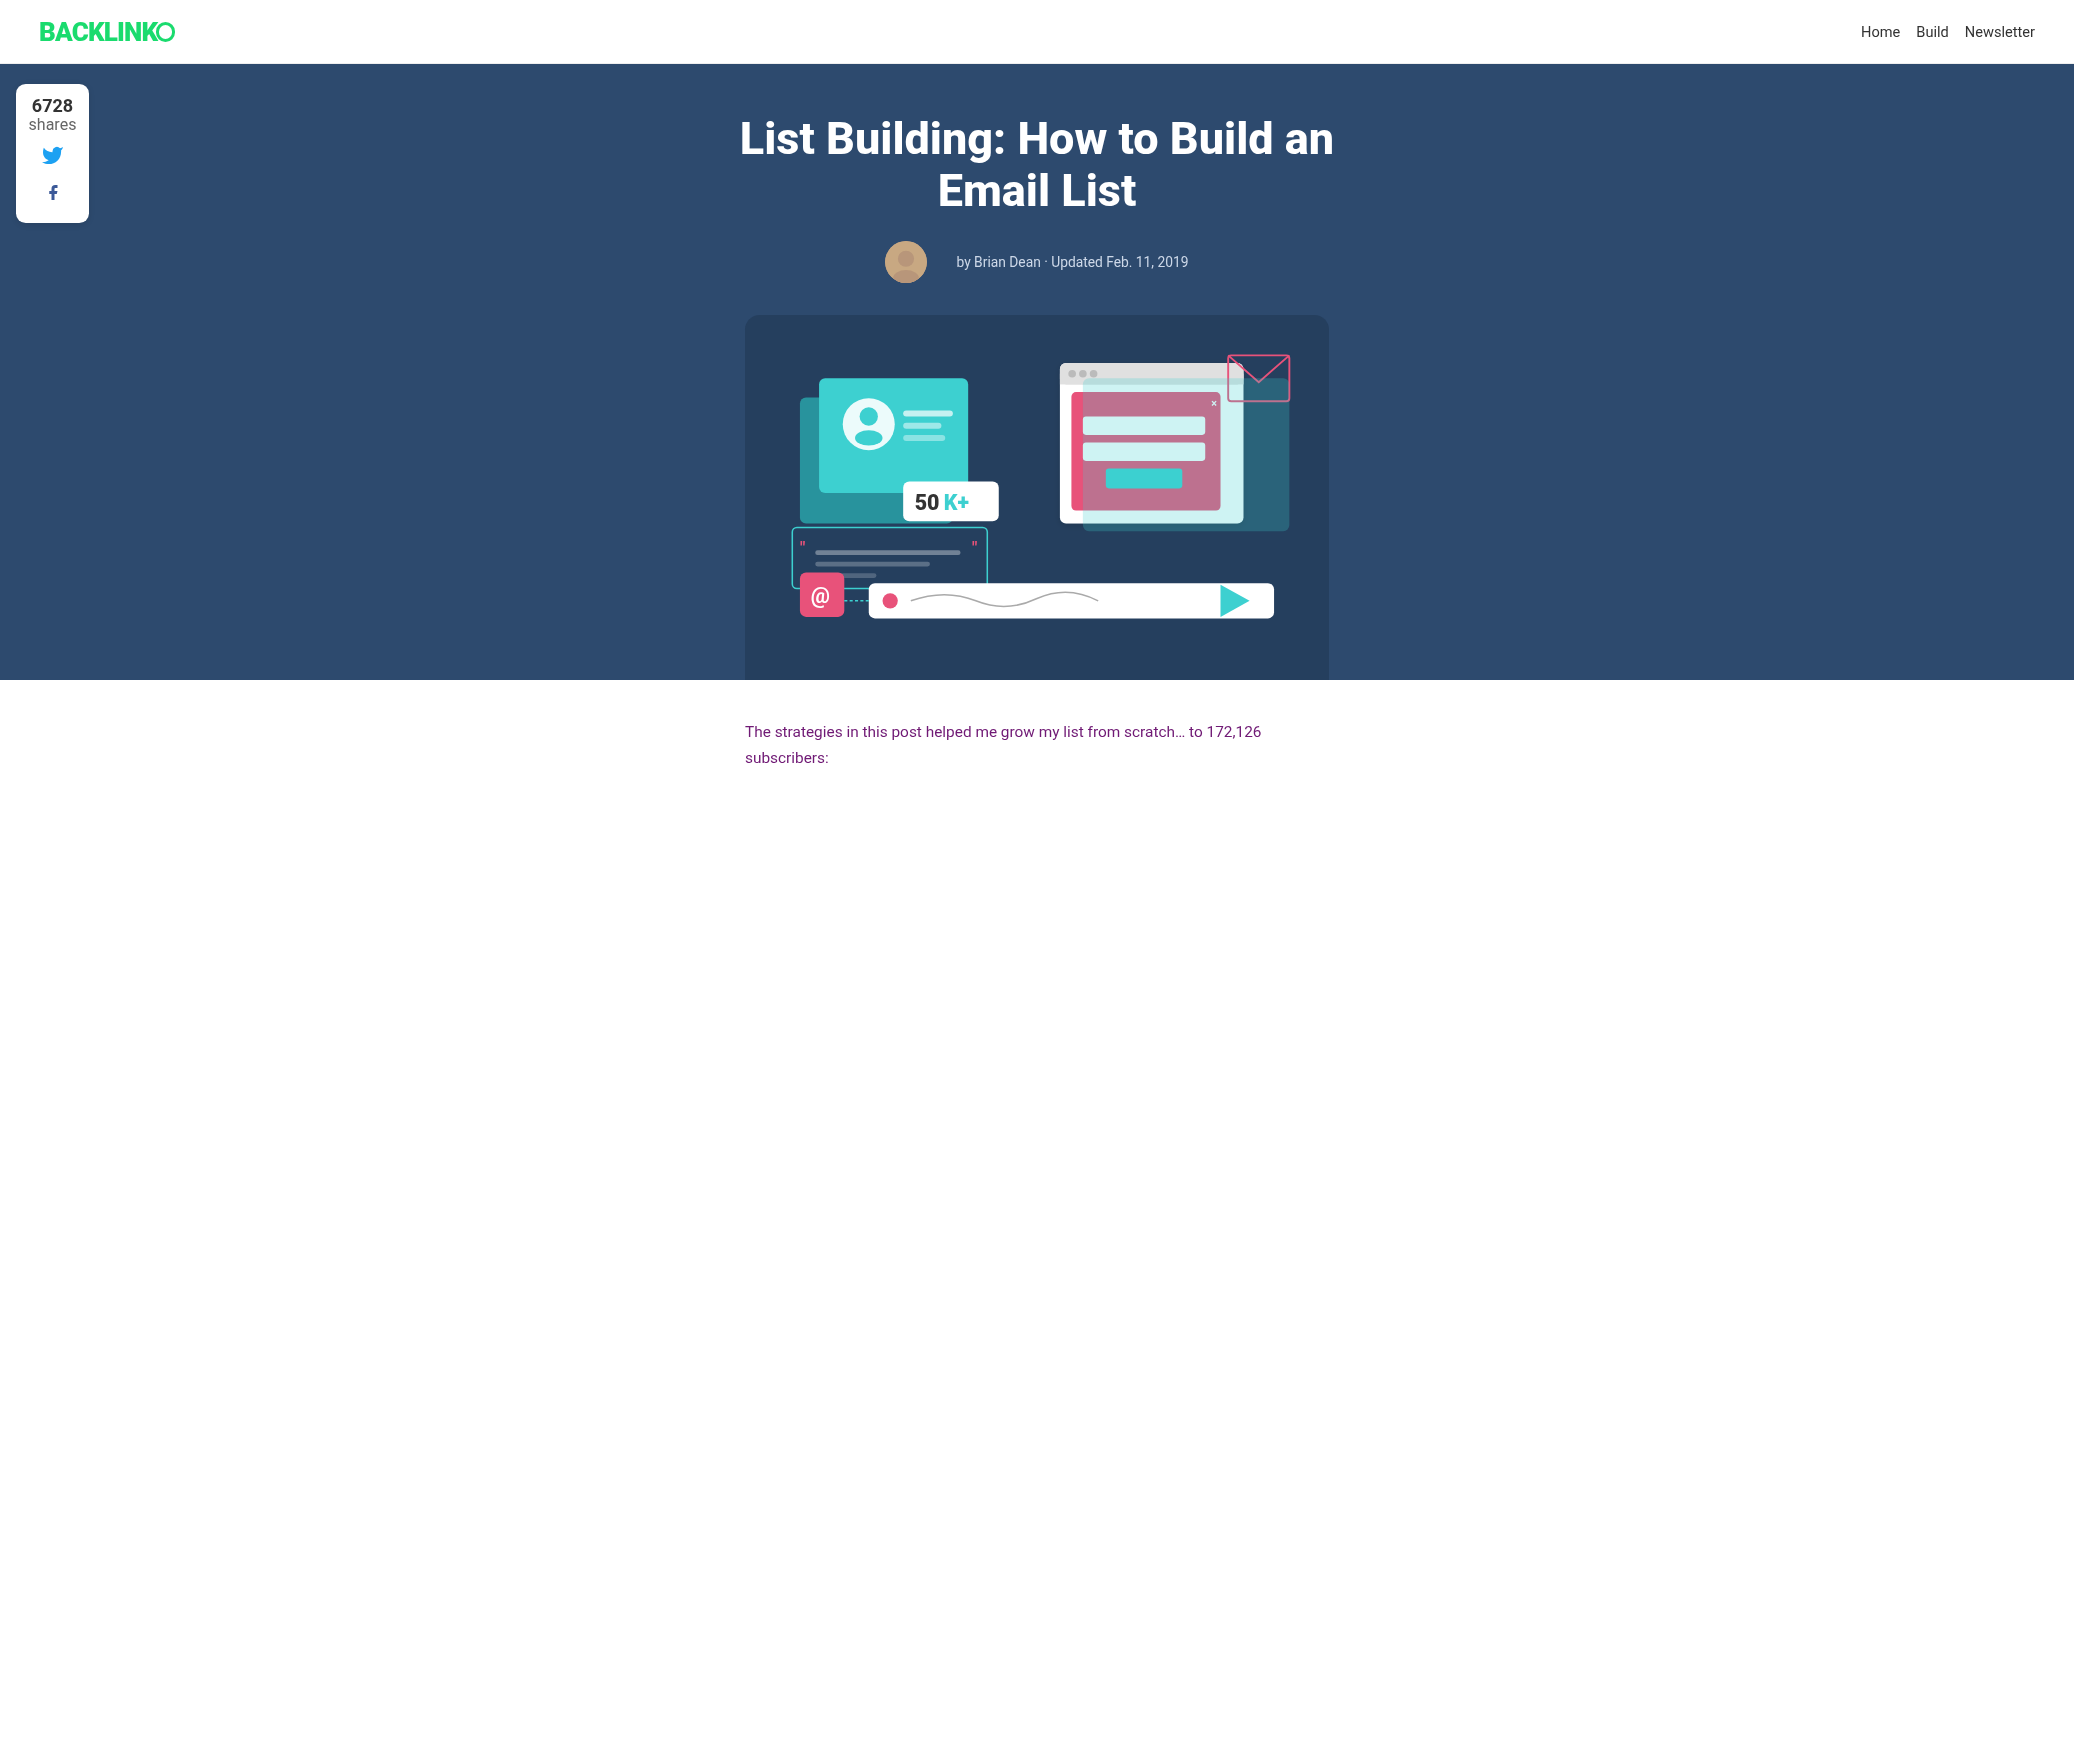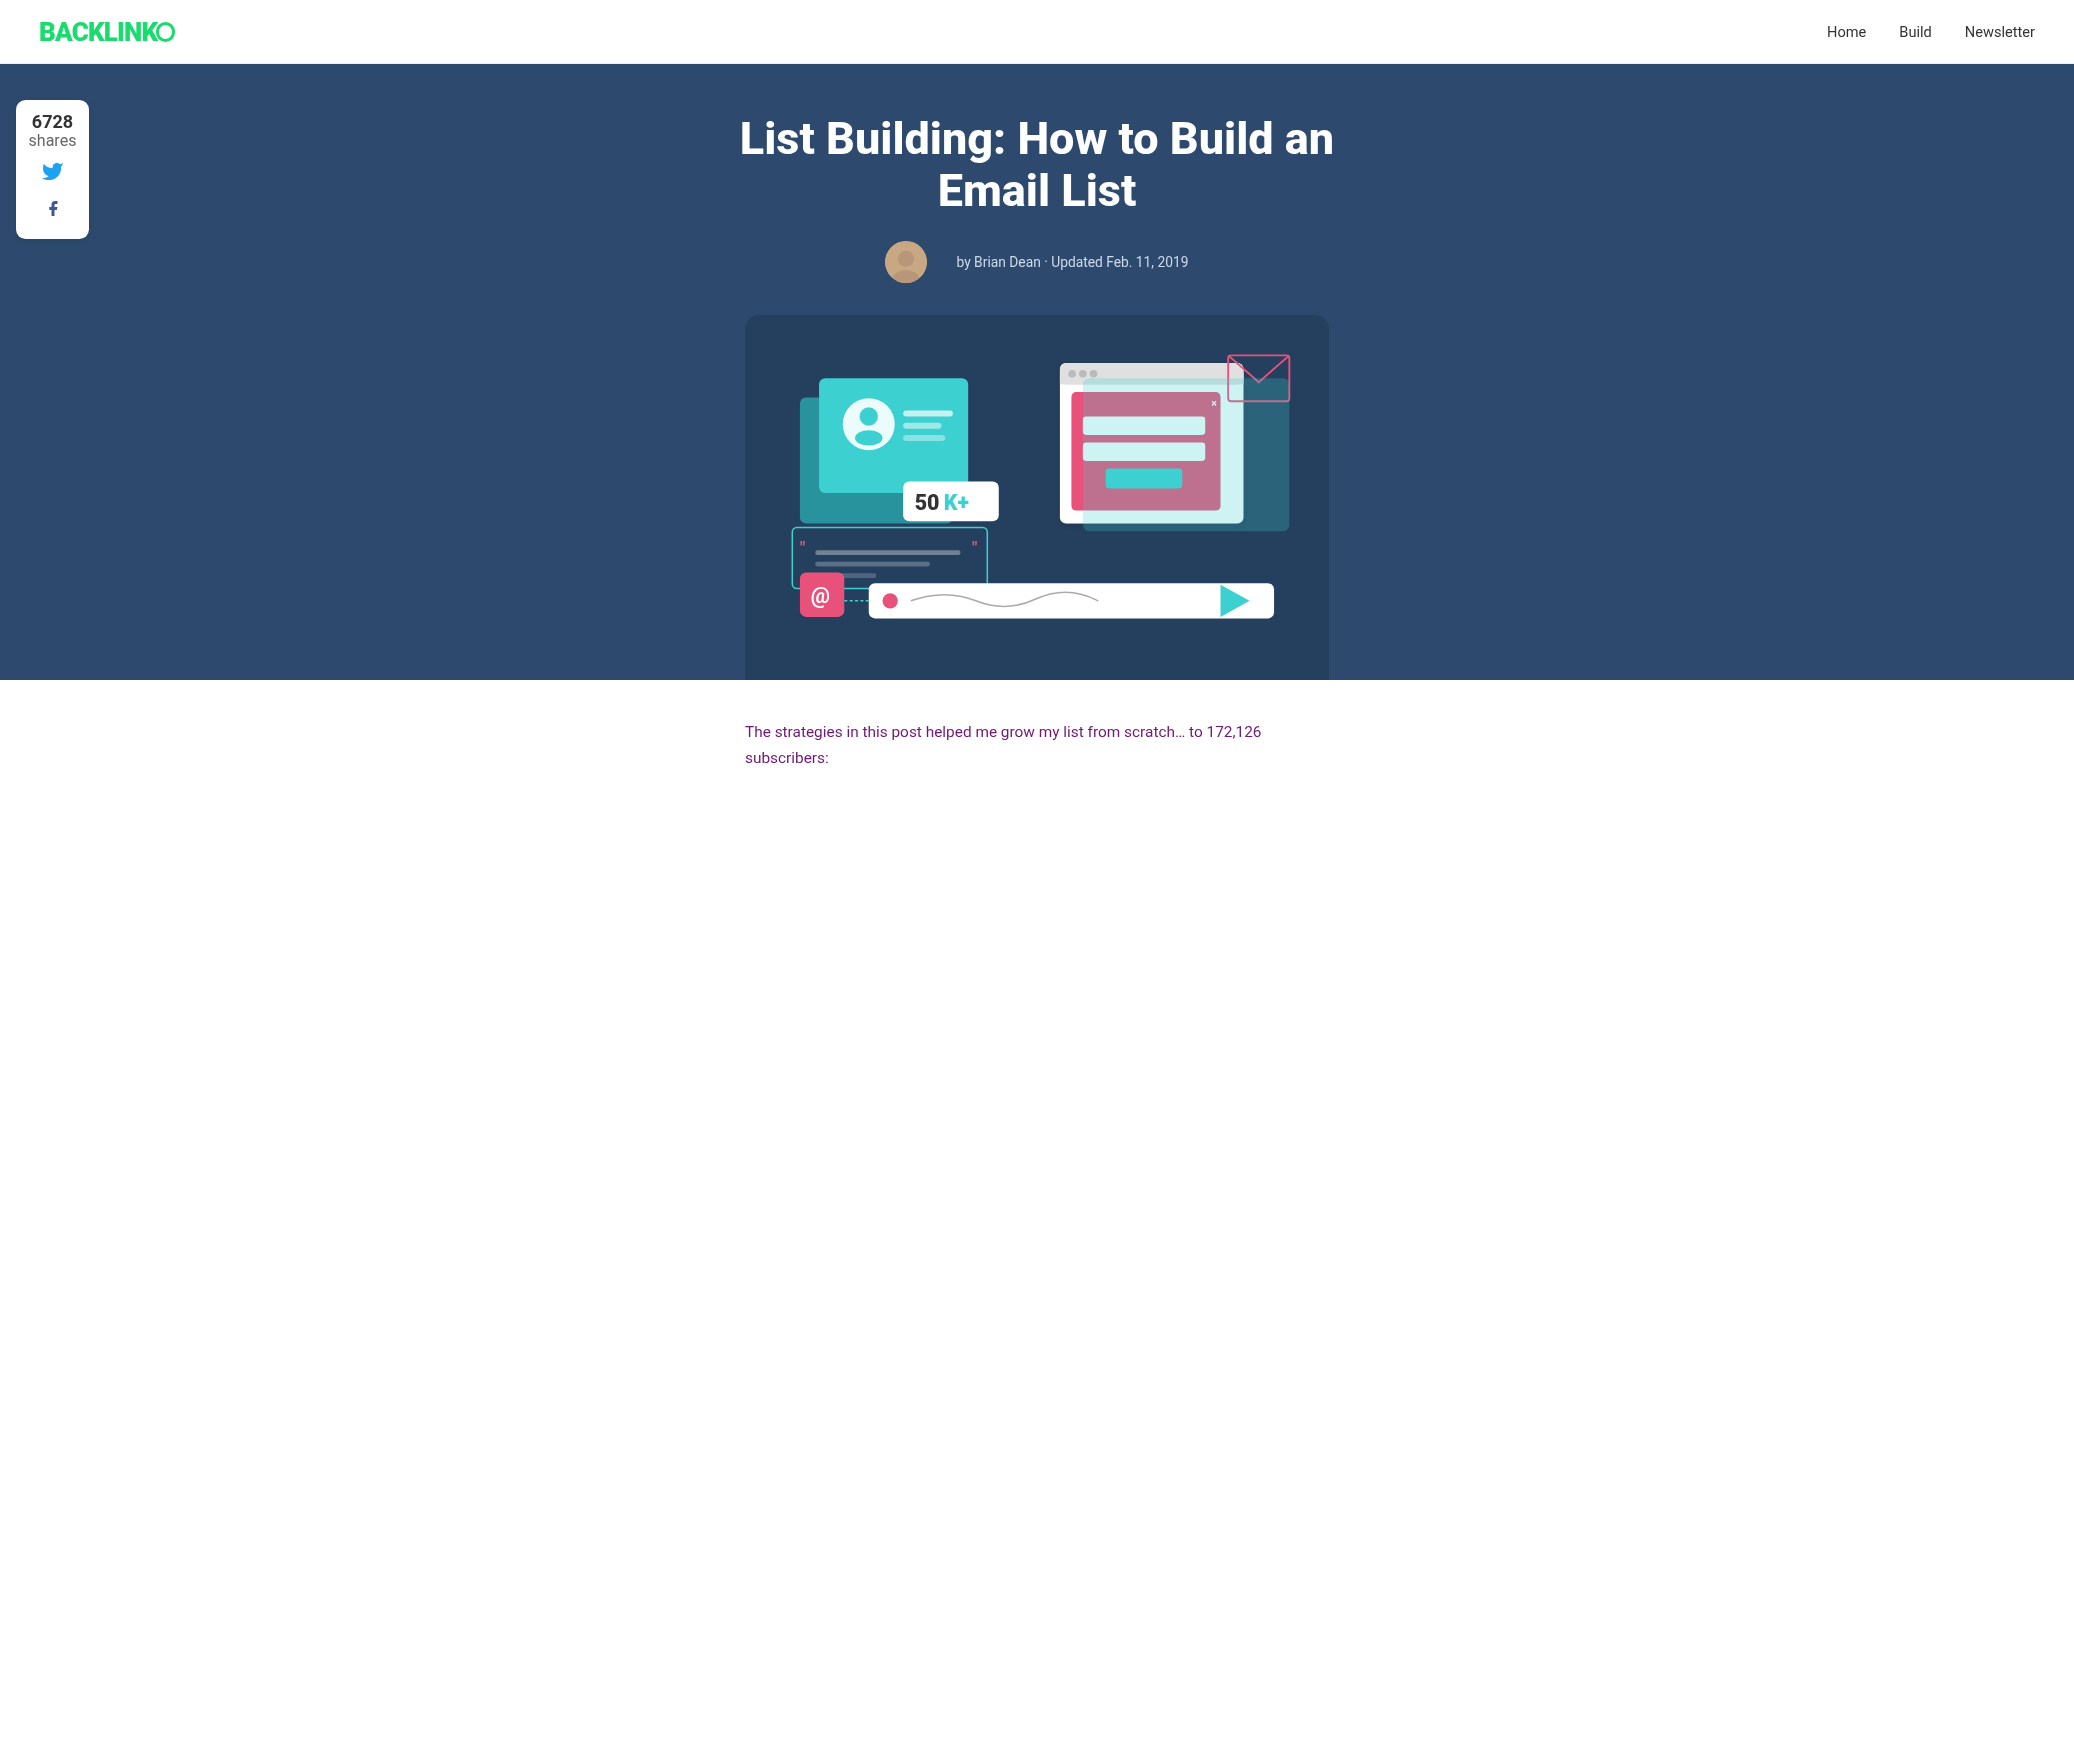--- a/index.html
+++ b/index.html
@@ -27,21 +27,21 @@
       height: 19.4px;
       border-radius: 50%;
       border: 3.2px solid #1adb6e;
       vertical-align: middle;
       margin-left: -1.6px;
       position: relative;
       top: -1.6px;
     }
     .nav {
       display: flex;
-      gap: 33px;
+      gap: 16px;
     }
     .nav a {
       text-decoration: none;
       color: #333;
       font-size: 14.6px;
       font-weight: 400;
     }
 
     
     .hero {
@@ -83,21 +83,21 @@
     
     .author-text {
       color: #cdd8e8;
       font-size: 13.8px;
     }
 
     
     .share-sidebar {
       position: absolute;
       left: 16px;
-      top: 36px;
+      top: 20px;
       background: #fff;
       border-radius: 9.7px;
       padding: 13px 11.3px;
       text-align: center;
       box-shadow: 0 1.6px 6.5px rgba(0,0,0,0.1);
       width: 73px;
     }
     .share-count {
       font-size: 18px;
       font-weight: 700;

